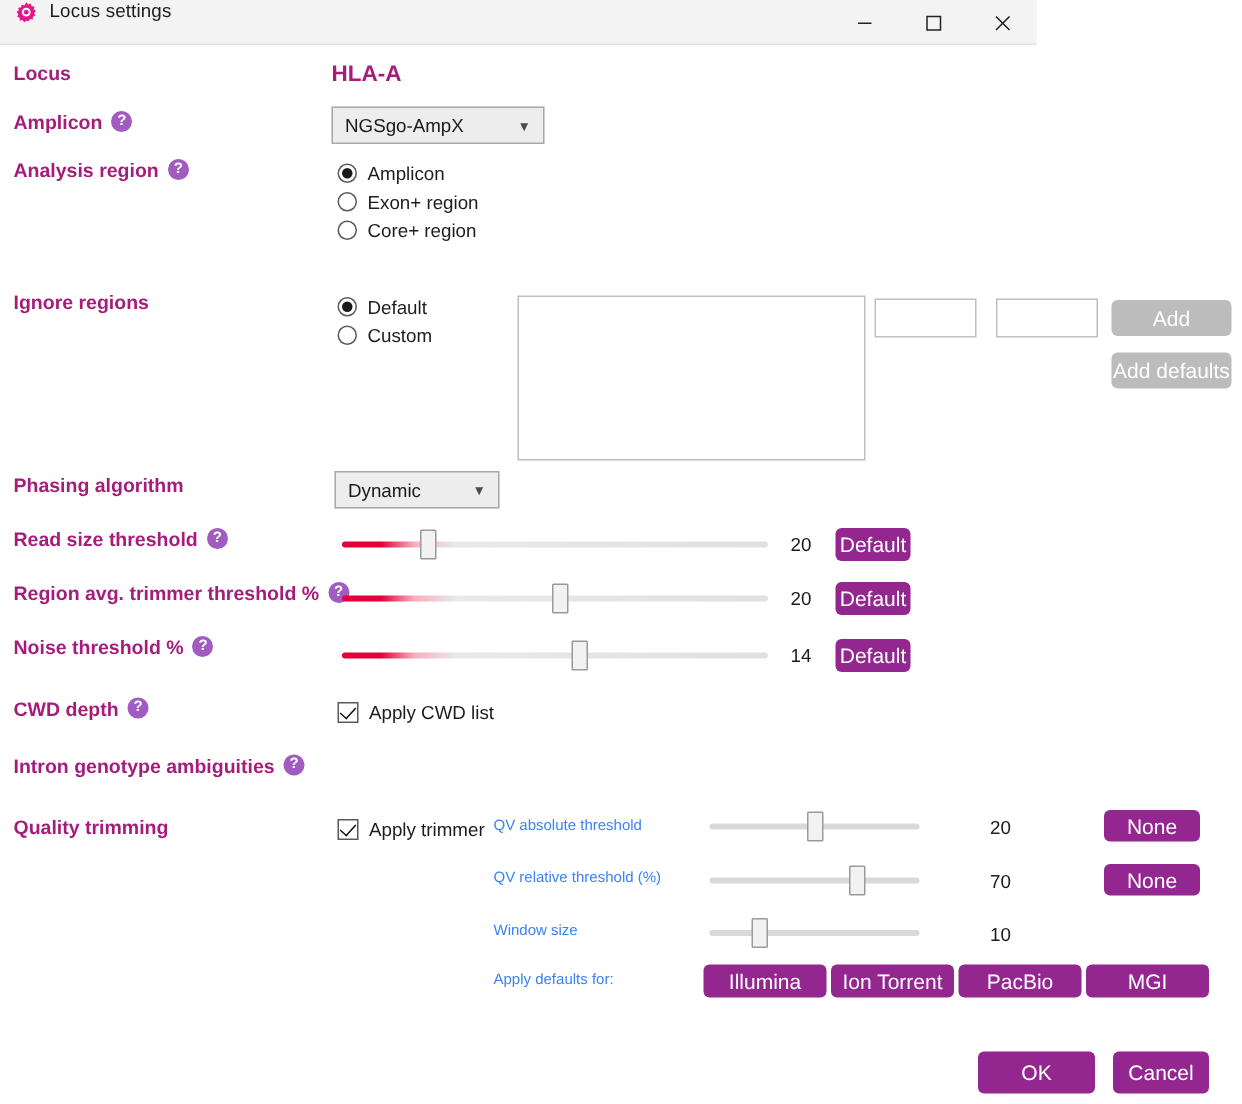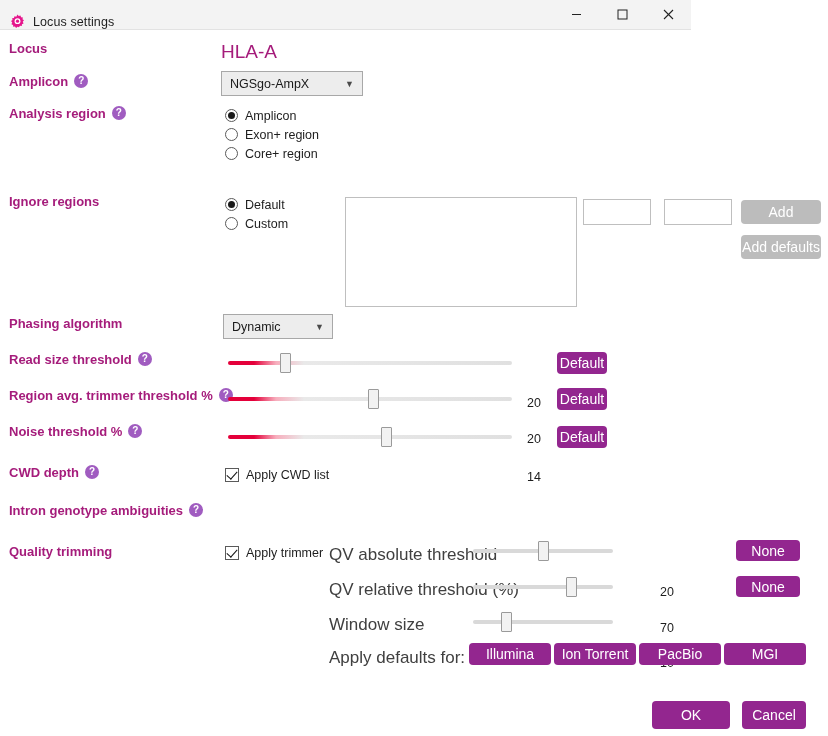--- a/index.html
+++ b/index.html
@@ -10,21 +10,21 @@
     font-family: "Liberation Sans", sans-serif;
     overflow: hidden;
   }
 
   
   .titlebar {
     position: absolute; top: 0; left: 0;
     width: 691px; height: 30px;
     background: #f3f3f3;
     border-bottom: 1px solid #e2e2e2;
-    display: flex; align-items: flex-end;
+    display: flex; align-items: flex-start;
   }
   .title-icon {
     margin-left: 9px; margin-right: 8px;
     width: 16px; height: 16px;
     display: flex; align-items: center; justify-content: center;
   }
   .title-text {
     font-size: 12.5px; color: #1d1d1d;
     letter-spacing: .1px;
   }
@@ -60,21 +60,21 @@
     font-size: 10px; font-weight: bold;
     font-family: "Liberation Sans", sans-serif;
     line-height: 1;
     flex: none;
   }
 
   
   .ctl { position: absolute; }
 
   .value-title {
-    font-size: 19px; font-weight: normal; color: #a51c7b;
+    font-size: 15px; font-weight: bold; color: #a51c7b;
   }
 
   
   .combo {
     background: #ededed;
     border: 1px solid #a8a8a8;
     height: 25px;
     display: flex; align-items: center;
     padding: 0 8px;
     font-size: 12.5px; color: #1a1a1a;
@@ -140,24 +140,24 @@
        #e4003a 0px, #e4003a 26px, #f7aebd 48px, #e9e9e9 76px, #e0e0e0 100%);
   }
   .slider .thumb {
     position: absolute; top: 1px;
     width: 11px; height: 20px;
     background: #f2f2f2; border: 1px solid #9a9a9a;
     border-radius: 1px;
   }
   .snum {
     position: absolute;
-    font-size: 12.5px; color: #1d1d1d; margin-top: 40px;
+    font-size: 12.5px; color: #1d1d1d;
   }
   .sublabel {
-    position: absolute; font-size: 17px; color: #404040;
+    position: absolute; font-size: 10px; color: #3b82f6;
   }
 </style>
 </head>
 <body>
 
 <div class="titlebar">
   <div class="title-icon">
     <svg width="15" height="15" viewBox="0 0 16 16">
       <path fill="#e5168c" d="M8 0.6l1.3 1.5 1.9-.6.6 1.9 2 .2-.5 1.9 1.6 1.2-1.3 1.5.9 1.8-1.8.8-.1 2-1.9-.4-1.2 1.6L8 13.6 6.5 14.8l-1.2-1.6-1.9.4-.1-2-1.8-.8.9-1.8L1.1 7.5 2.7 6.3 2.2 4.4l2-.2.6-1.9 1.9.6z"></path>
       <circle cx="8" cy="7.6" r="3.1" fill="#ffffff"></circle>

